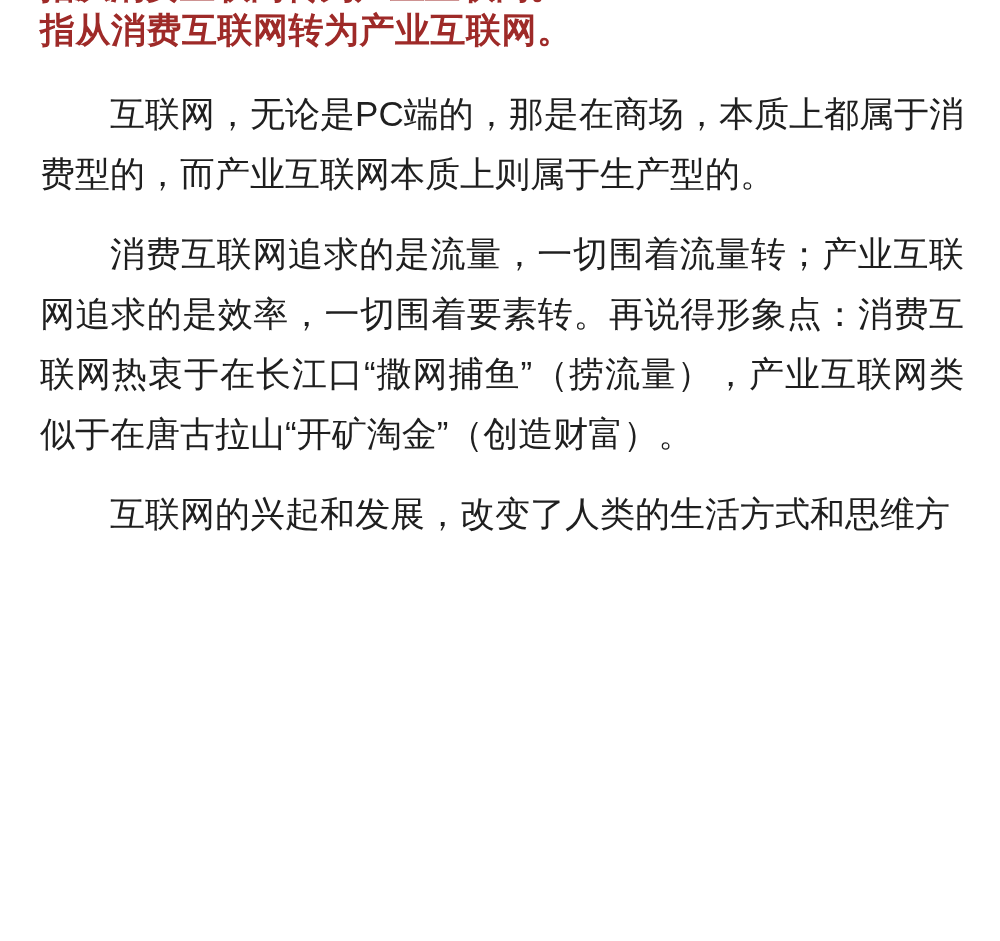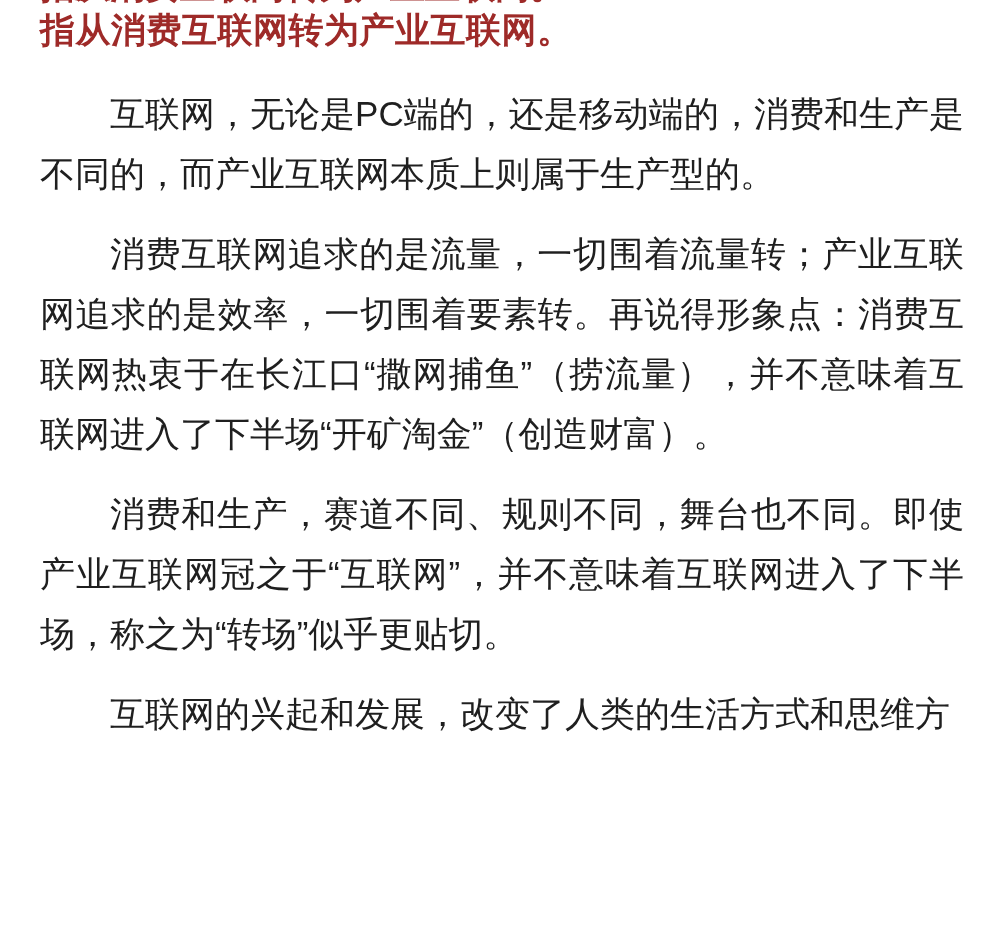--- a/index.html
+++ b/index.html
@@ -55,22 +55,21 @@
 <body>
 
 <div class="page">
 
   <div class="clip-strip">
     <div class="clip-inner">指从消费互联网转为产业互联网。</div>
   </div>
 
   <h1 class="heading">指从消费互联网转为产业互联网。</h1>
 
-  <p class="para first">互联网，无论是PC端的，还是移动端的，消费和生产是不同的，而产业互联网本质上则属于生产型的。</p>
+  <p class="para first">互联网，无论是PC端的，那是在商场，本质上都属于消费型的，而产业互联网本质上则属于生产型的。</p>
 
 
-  <p class="para">消费互联网追求的是流量，一切围着流量转；产业互联网追求的是效率，一切围着要素转。再说得形象点：消费互联网热衷于在长江口“撒网捕鱼”（捞流量），并不意味着互联网进入了下半场“开矿淘金”（创造财富）。</p>
+  <p class="para">消费互联网追求的是流量，一切围着流量转；产业互联网追求的是效率，一切围着要素转。再说得形象点：消费互联网热衷于在长江口“撒网捕鱼”（捞流量），产业互联网类似于在唐古拉山“开矿淘金”（创造财富）。</p>
 
-  <p class="para">消费和生产，赛道不同、规则不同，舞台也不同。即使产业互联网冠之于“互联网”，并不意味着互联网进入了下半场，称之为“转场”似乎更贴切。</p>
 
   <p class="para">互联网的兴起和发展，改变了人类的生活方式和思维方</p>
 
 </div>
 
 </body></html>

